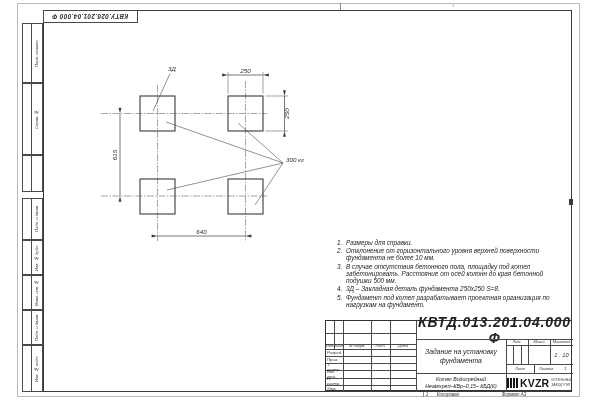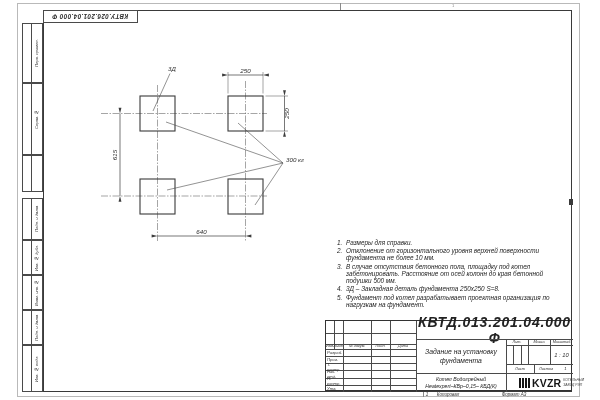--- a/index.html
+++ b/index.html
@@ -27,21 +27,21 @@
   .note{display:flex;font-style:italic;font-size:6.4px;line-height:1.13;margin-bottom:1px;color:#222;}
   .note-num{width:9px;flex:none;}
   .tb{position:absolute;left:325px;top:320px;width:247px;height:71px;border:1.3px solid #333;box-sizing:border-box;background:#fff;}
   .tb .txt{position:absolute;display:flex;align-items:center;justify-content:center;text-align:center;}
   .f38{font-size:3.8px;font-style:italic;color:#333;}
   .f42{font-size:4.2px;font-style:italic;color:#333;}
   .doc-num{font-size:14px;font-weight:bold;font-style:italic;letter-spacing:0.8px;color:#222;}
   .title-cell{flex-direction:column;font-size:6.8px;font-style:italic;line-height:1.35;color:#222;}
   .scale-val{font-size:5.8px;font-style:italic;}
   .product{flex-direction:column;font-size:5.2px;font-style:italic;line-height:1.3;color:#222;}
-  .logo-wrap{display:flex;align-items:center;justify-content:center;gap:2px;padding-left:12px;}
+  .logo-wrap{display:flex;align-items:center;justify-content:center;gap:2px;}
   .logo-mark{width:11px;height:10px;background:repeating-linear-gradient(90deg,#151515 0 2px,#ffffff 2px 3px);}
   .logo-text{font-size:10.5px;font-weight:bold;letter-spacing:0.2px;color:#141414;}
   .logo-caption{font-size:3.3px;font-style:italic;line-height:1.25;color:#444;text-align:left;}
   .row-label{position:absolute;left:1px;width:16px;display:flex;align-items:center;font-size:4.2px;font-style:italic;color:#333;}
   .bottom-note{position:absolute;font-size:4.5px;font-style:italic;color:#333;text-align:center;}
   .zone-num{position:absolute;font-size:4px;color:#8a8a8a;}
   svg text{font-family:"Liberation Sans",sans-serif;font-style:italic;fill:#2b2b2b;}
 </style>
 </head>
 <body>

